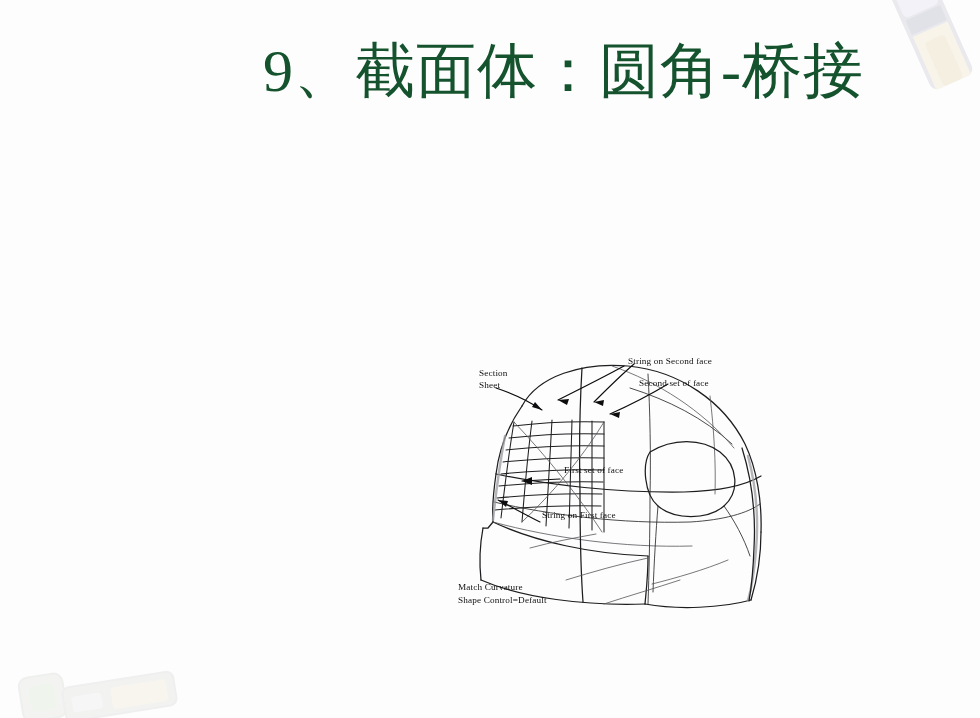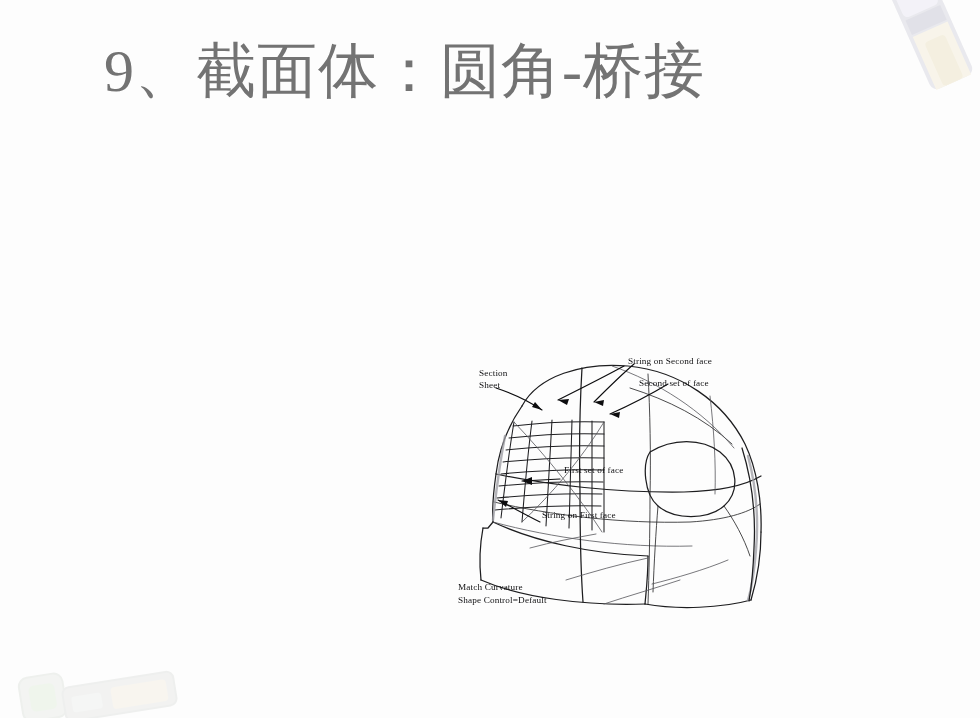--- a/index.html
+++ b/index.html
@@ -25,23 +25,24 @@
   #slide-title {
     position: absolute;
     left: 104px;
     top: 34px;
     width: 760px;
     height: 76px;
     font-family: "Liberation Serif", "DejaVu Serif", serif;
     font-size: 60px;
     line-height: 74px;
     letter-spacing: 1px;
-    color: #737373;
+    color: #14532d;
     white-space: nowrap;
     font-weight: 400;
+    text-align: right;
   }
 
   
   .decor {
     position: absolute;
     pointer-events: none;
   }
   #decor-top-right {
     right: -6px;
     top: -10px;

